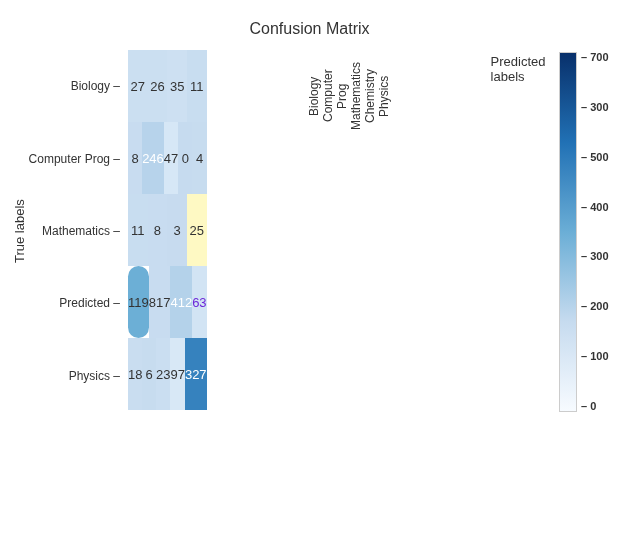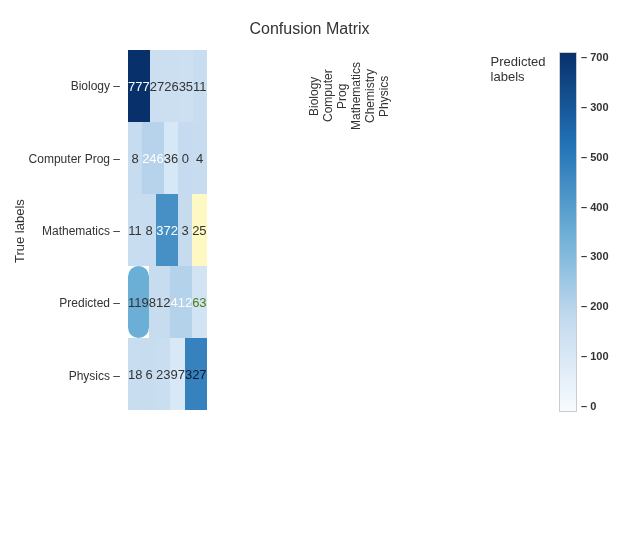--- a/index.html
+++ b/index.html
@@ -166,53 +166,51 @@
 
           <div class="row-label">Biology –</div>
               <div class="row-label">Computer Prog –</div>
               <div class="row-label">Mathematics –</div>
               <div class="row-label">Predicted –</div>
               <div class="row-label">Physics –</div>
             </div>
           <div class="grid">
 
           <div class="grid-row">
-                <div class="cell" style="background-color: rgb(8, 48, 107); color: rgb(255, 255, 255);">777</div>
                 <div class="cell" style="background-color: rgb(203, 223, 241); color: rgb(51, 51, 51);">27</div>
                 <div class="cell" style="background-color: rgb(203, 223, 241); color: rgb(51, 51, 51);">26</div>
                 <div class="cell" style="background-color: rgb(205, 224, 242); color: rgb(51, 51, 51);">35</div>
                 <div class="cell" style="background-color: rgb(200, 221, 240); color: rgb(51, 51, 51);">11</div>
               </div>
               <div class="grid-row">
                 <div class="cell" style="background-color: rgb(200, 220, 240); color: rgb(51, 51, 51);">8</div>
                 <div class="cell" style="background-color: rgb(183, 211, 235); color: rgb(255, 255, 255);">246</div>
-                <div class="cell" style="background-color: rgb(214, 231, 246); color: rgb(51, 51, 51);">36</div>
+                <div class="cell" style="background-color: rgb(214, 231, 246); color: rgb(51, 51, 51);">47</div>
                 <div class="cell" style="background-color: rgb(198, 219, 239); color: rgb(51, 51, 51);">0</div>
                 <div class="cell" style="background-color: rgb(199, 220, 239); color: rgb(51, 51, 51);">4</div>
               </div>
               <div class="grid-row">
                 <div class="cell" style="background-color: rgb(200, 221, 240); color: rgb(51, 51, 51);">11</div>
                 <div class="cell" style="background-color: rgb(200, 220, 240); color: rgb(51, 51, 51);">8</div>
-                <div class="cell" style="background-color: rgb(71, 144, 198); color: rgb(255, 255, 255);">372</div>
                 <div class="cell" style="background-color: rgb(199, 219, 239); color: rgb(51, 51, 51);">3</div>
                 <div class="cell" style="background-color: #fef9c3; color: rgb(51, 51, 51);">25</div>
               </div>
               <div class="grid-row">
                 <div class="cell" style="background-color: rgb(108, 175, 214); color: rgb(51, 51, 51); border-radius: 30px;">119</div>
                 <div class="cell" style="background-color: rgb(200, 220, 240); color: rgb(51, 51, 51);">8</div>
-                <div class="cell" style="background-color: rgb(200, 220, 240); color: rgb(51, 51, 51);">12</div>
+                <div class="cell" style="background-color: rgb(200, 220, 240); color: rgb(51, 51, 51);">17</div>
                 <div class="cell" style="background-color: rgb(180, 210, 234); color: rgb(255, 255, 255);">412</div>
-                <div class="cell" style="background-color: rgb(210, 228, 244); color: #4d7c0f;">63</div>
+                <div class="cell" style="background-color: rgb(210, 228, 244); color: #6d28d9;">63</div>
               </div>
               <div class="grid-row">
                 <div class="cell" style="background-color: rgb(201, 221, 240); color: rgb(51, 51, 51);">18</div>
                 <div class="cell" style="background-color: rgb(199, 220, 239); color: rgb(51, 51, 51);">6</div>
                 <div class="cell" style="background-color: rgb(202, 222, 241); color: rgb(51, 51, 51);">23</div>
                 <div class="cell" style="background-color: rgb(216, 232, 246); color: rgb(51, 51, 51);">97</div>
-                <div class="cell" style="background-color: rgb(54, 130, 190); color: #0f172a;">327</div>
+                <div class="cell" style="background-color: rgb(54, 130, 190); color: #ffffff;">327</div>
               </div>
             </div>
         </div>
         <div class="col-labels-row">
 
         <div class="col-label-wrapper">
               <span class="col-label">Biology</span>
             </div>
             <div class="col-label-wrapper">
               <span class="col-label">Computer Prog</span>

